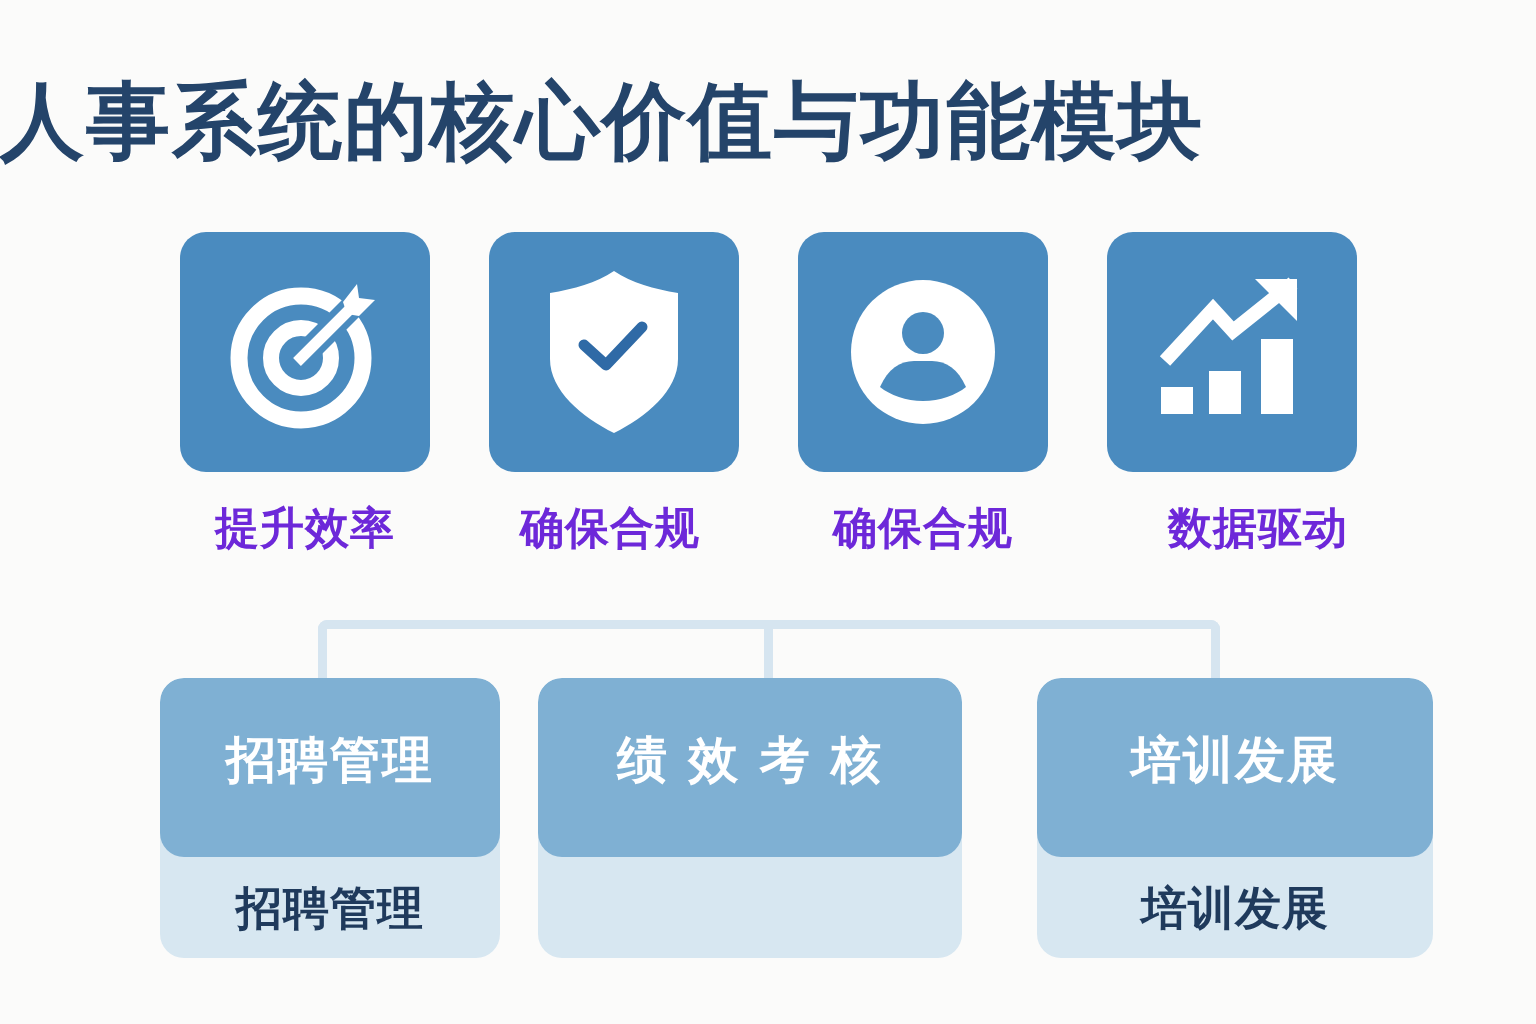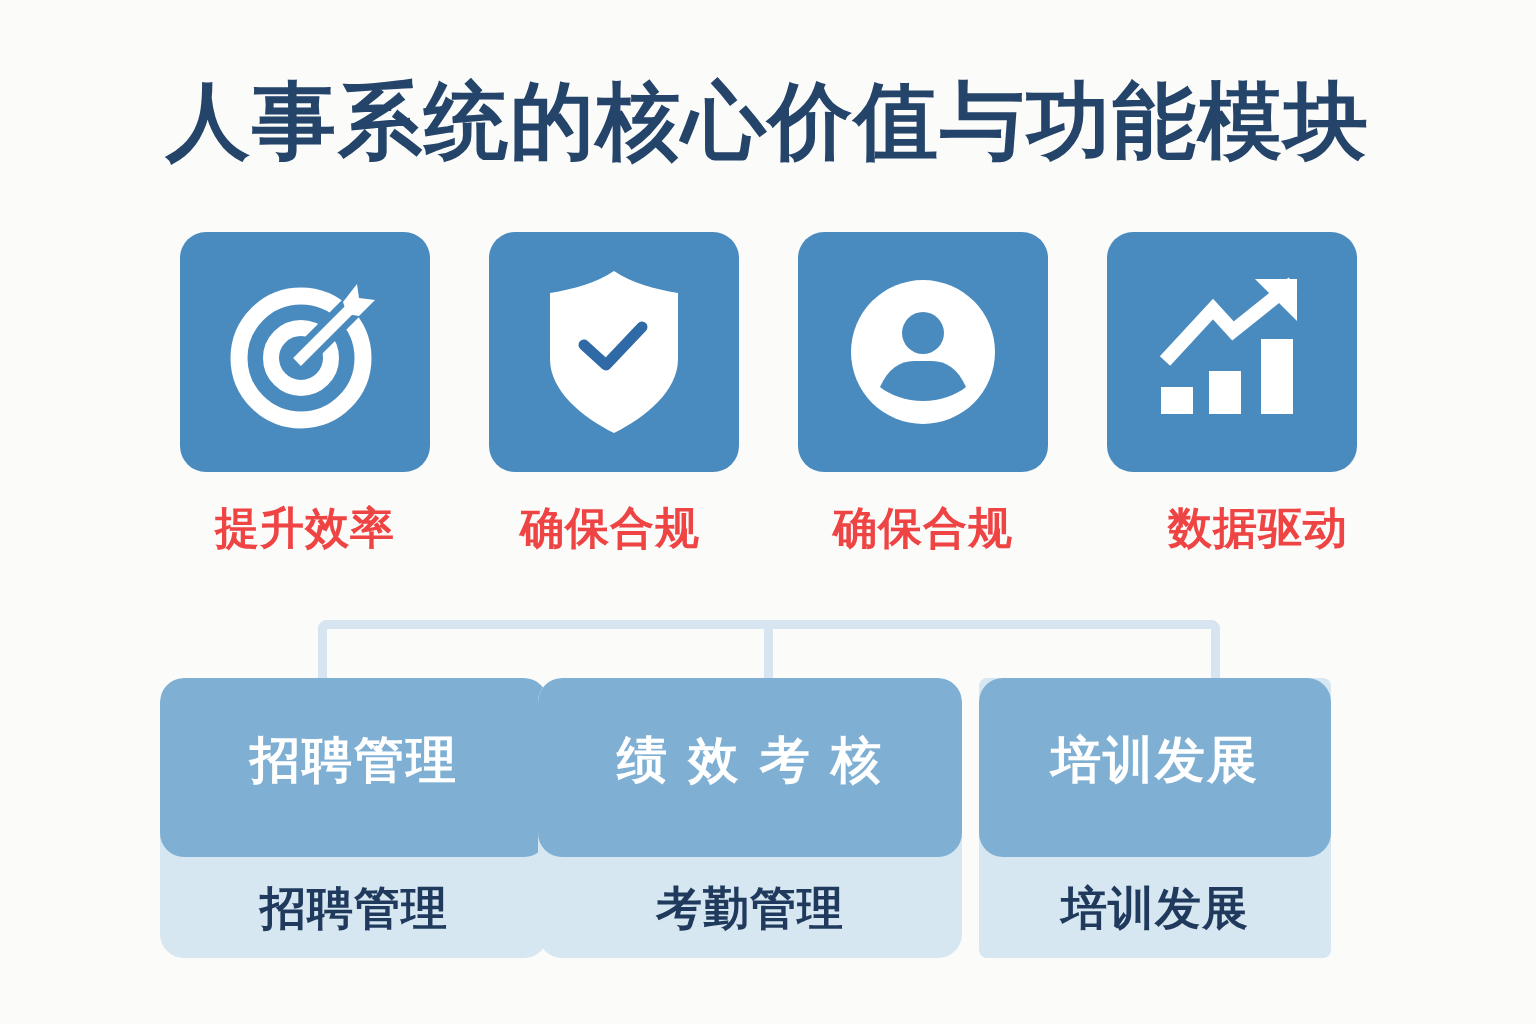--- a/index.html
+++ b/index.html
@@ -12,21 +12,20 @@
       background: #fbfbfa;
       position: relative;
       overflow: hidden;
       font-family: "DejaVu Sans", "Liberation Sans", sans-serif;
     }
     .title {
       position: absolute;
       left: 0;
       top: 66px;
       width: 1536px;
-      text-align: center;
       font-size: 84px;
       font-weight: bold;
       color: #24446a;
       letter-spacing: 2px;
       line-height: 110px;
     }
     .value-tile {
       position: absolute;
       top: 232px;
       width: 250px;
@@ -40,21 +39,21 @@
     .value-tile svg {
       display: block;
     }
     .value-label {
       position: absolute;
       top: 498px;
       width: 250px;
       text-align: center;
       font-size: 44px;
       font-weight: bold;
-      color: #ef4444;
+      color: #6d28d9;
       letter-spacing: 1px;
       line-height: 60px;
     }
     .connector {
       position: absolute;
       background: #d6e5f0;
     }
     .module-card {
       position: absolute;
       top: 678px;
@@ -146,32 +145,31 @@
     </svg>
   </span>
 </div>
 <div class="value-label" style="left:1133px;">数据驱动</div>
 
 <div class="connector" style="left:318px; top:620px; width:902px; height:9px; border-radius:14px 14px 0 0;"></div>
 <div class="connector" style="left:318px; top:620px; width:9px; height:60px; border-radius:14px 0 0 0;"></div>
 <div class="connector" style="left:764px; top:620px; width:9px; height:60px;"></div>
 <div class="connector" style="left:1211px; top:620px; width:9px; height:60px; border-radius:0 14px 0 0;"></div>
 
-<div class="module-card" style="left:160px; width:340px;padding-left:48px;">
+<div class="module-card" style="left:160px; width:340px;">
   <div class="module-head">
     <span class="module-title">招聘管理</span>
   </div>
   <div class="module-sub">招聘管理</div>
 </div>
 
 <div class="module-card" style="left:538px; width:424px;">
   <div class="module-head">
     <span class="module-title">绩 效 考 核</span>
   </div>
-  <div class="module-sub">考勤管理</div>
 </div>
 
-<div class="module-card" style="left:979px; width:352px;border-radius:8px;">
+<div class="module-card" style="left:1037px; width:396px;">
   <div class="module-head">
     <span class="module-title">培训发展</span>
   </div>
   <div class="module-sub">培训发展</div>
 </div>
 
 </body></html>

